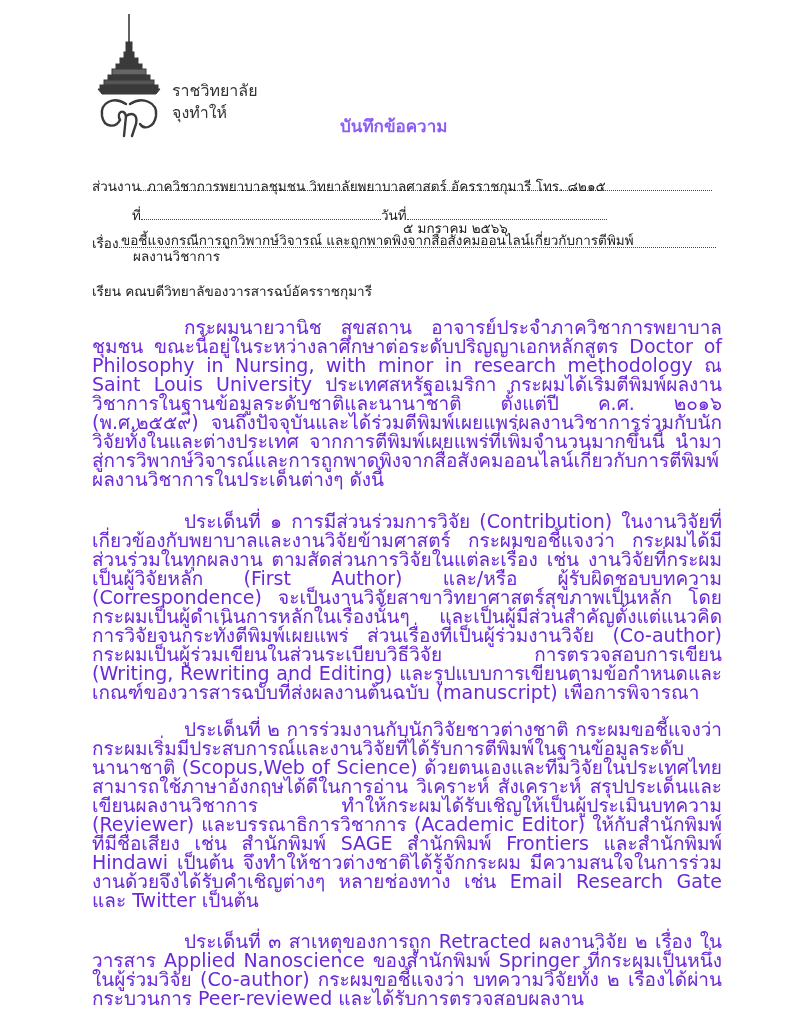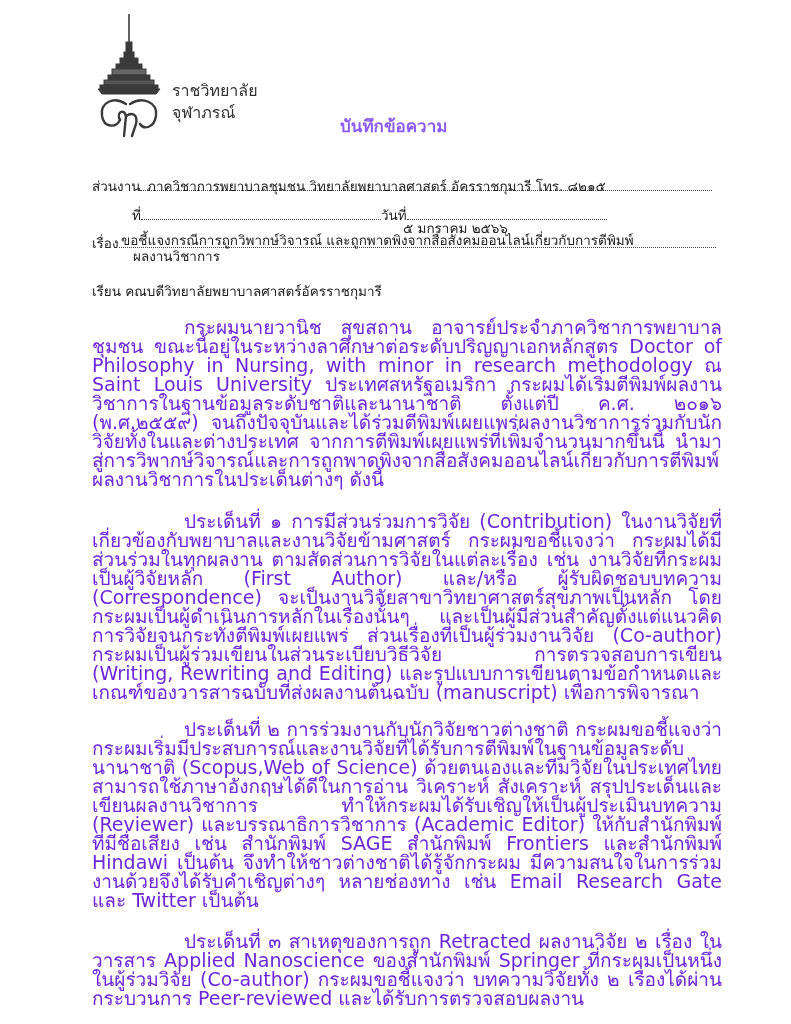--- a/index.html
+++ b/index.html
@@ -39,42 +39,42 @@
     <g fill="none" stroke="#3a3a3a" stroke-width="2.4" stroke-linecap="round">
       <path d="M30 92 C18 84 4 90 6 104 C8 116 20 116 24 108"></path>
       <path d="M24 108 C20 100 28 96 30 104 L28 124"></path>
       <path d="M34 92 C46 84 62 90 60 104 C58 116 48 118 44 112"></path>
       <path d="M30 104 C36 100 42 102 40 112 L36 124"></path>
     </g>
   </svg>
 </div>
 <div class="org-name">
   <div>ราชวิทยาลัย</div>
-  <div>จุฬาภรณ์</div>
+  <div>จุงทำให์</div>
 </div>
 <div class="memo-title">บันทึกข้อความ</div>
 
 <div class="hdr-line" style="top:175px;">
   <span>ส่วนงาน</span><span class="dots" style="width:572px;"></span>
 </div>
 <div class="fill" style="left:147px; top:175px;">ภาควิชาการพยาบาลชุมชน  วิทยาลัยพยาบาลศาสตร์ อัครราชกุมารี    โทร. ๘๒๑๕</div>
 
 <div class="hdr-line" style="top:204px;margin-left:40px;">
   <span>ที่</span><span class="dots" style="width:240px;"></span><span>วันที่</span><span class="dots" style="width:200px;"></span>
 </div>
 <div class="fill" style="left:111px; top:201px;"></div>
 <div class="fill" style="left:403px; top:201px;margin-top:16px;">๕ มกราคม ๒๕๖๖</div>
 
 <div class="hdr-line" style="top:232px;">
   <span>เรื่อง</span><span class="dots" style="width:597px;"></span>
 </div>
 <div class="fill" style="left:121px; top:229px;">ขอชี้แจงกรณีการถูกวิพากษ์วิจารณ์ และถูกพาดพิงจากสื่อสังคมออนไลน์เกี่ยวกับการตีพิมพ์</div>
 <div class="subject-cont">ผลงานวิชาการ</div>
 
-<div class="salutation">เรียน คณบดีวิทยาลัยพยาบาลศาสตร์อัครราชกุมารี</div>
+<div class="salutation">เรียน คณบดีวิทยาลัของวารสารฉบ์อัครราชกุมารี</div>
 
 <div class="para" style="top:318px;">
   <span class="indent"></span><span>กระผมนายวานิช สุขสถาน อาจารย์ประจำภาควิชาการพยาบาลชุมชน ขณะนี้อยู่ในระหว่างลาศึกษาต่อระดับปริญญาเอกหลักสูตร Doctor of Philosophy in Nursing, with minor in research methodology ณ Saint Louis University ประเทศสหรัฐอเมริกา กระผมได้เริ่มตีพิมพ์ผลงานวิชาการในฐานข้อมูลระดับชาติและนานาชาติ ตั้งแต่ปี ค.ศ. ๒๐๑๖ (พ.ศ.๒๕๕๙) จนถึงปัจจุบันและได้ร่วมตีพิมพ์เผยแพร่ผลงานวิชาการร่วมกับนักวิจัยทั้งในและต่างประเทศ จากการตีพิมพ์เผยแพร่ที่เพิ่มจำนวนมากขึ้นนี้ นำมาสู่การวิพากษ์วิจารณ์และการถูกพาดพิงจากสื่อสังคมออนไลน์เกี่ยวกับการตีพิมพ์ผลงานวิชาการในประเด็นต่างๆ ดังนี้</span>
 </div>
 <div class="para" style="top:512px;">
   <span class="indent"></span><span>ประเด็นที่ ๑ การมีส่วนร่วมการวิจัย (Contribution) ในงานวิจัยที่เกี่ยวข้องกับพยาบาลและงานวิจัยข้ามศาสตร์ กระผมขอชี้แจงว่า กระผมได้มีส่วนร่วมในทุกผลงาน ตามสัดส่วนการวิจัยในแต่ละเรื่อง เช่น งานวิจัยที่กระผมเป็นผู้วิจัยหลัก (First Author) และ/หรือ ผู้รับผิดชอบบทความ (Correspondence) จะเป็นงานวิจัยสาขาวิทยาศาสตร์สุขภาพเป็นหลัก โดยกระผมเป็นผู้ดำเนินการหลักในเรื่องนั้นๆ และเป็นผู้มีส่วนสำคัญตั้งแต่แนวคิดการวิจัยจนกระทั่งตีพิมพ์เผยแพร่ ส่วนเรื่องที่เป็นผู้ร่วมงานวิจัย (Co-author) กระผมเป็นผู้ร่วมเขียนในส่วนระเบียบวิธีวิจัย การตรวจสอบการเขียน (Writing, Rewriting and Editing) และรูปแบบการเขียนตามข้อกำหนดและเกณฑ์ของวารสารฉบับที่ส่งผลงานต้นฉบับ (manuscript) เพื่อการพิจารณา</span>
 </div>
 <div class="para" style="top:720px;">
   <span class="indent"></span><span>ประเด็นที่ ๒  การร่วมงานกับนักวิจัยชาวต่างชาติ กระผมขอชี้แจงว่า กระผมเริ่มมีประสบการณ์และงานวิจัยที่ได้รับการตีพิมพ์ในฐานข้อมูลระดับนานาชาติ (Scopus,Web of Science) ด้วยตนเองและทีมวิจัยในประเทศไทย สามารถใช้ภาษาอังกฤษได้ดีในการอ่าน วิเคราะห์ สังเคราะห์ สรุปประเด็นและเขียนผลงานวิชาการ ทำให้กระผมได้รับเชิญให้เป็นผู้ประเมินบทความ (Reviewer) และบรรณาธิการวิชาการ (Academic Editor) ให้กับสำนักพิมพ์ที่มีชื่อเสียง เช่น สำนักพิมพ์ SAGE สำนักพิมพ์ Frontiers และสำนักพิมพ์ Hindawi เป็นต้น จึงทำให้ชาวต่างชาติได้รู้จักกระผม มีความสนใจในการร่วมงานด้วยจึงได้รับคำเชิญต่างๆ หลายช่องทาง เช่น Email Research Gate และ Twitter เป็นต้น</span>
 </div>

